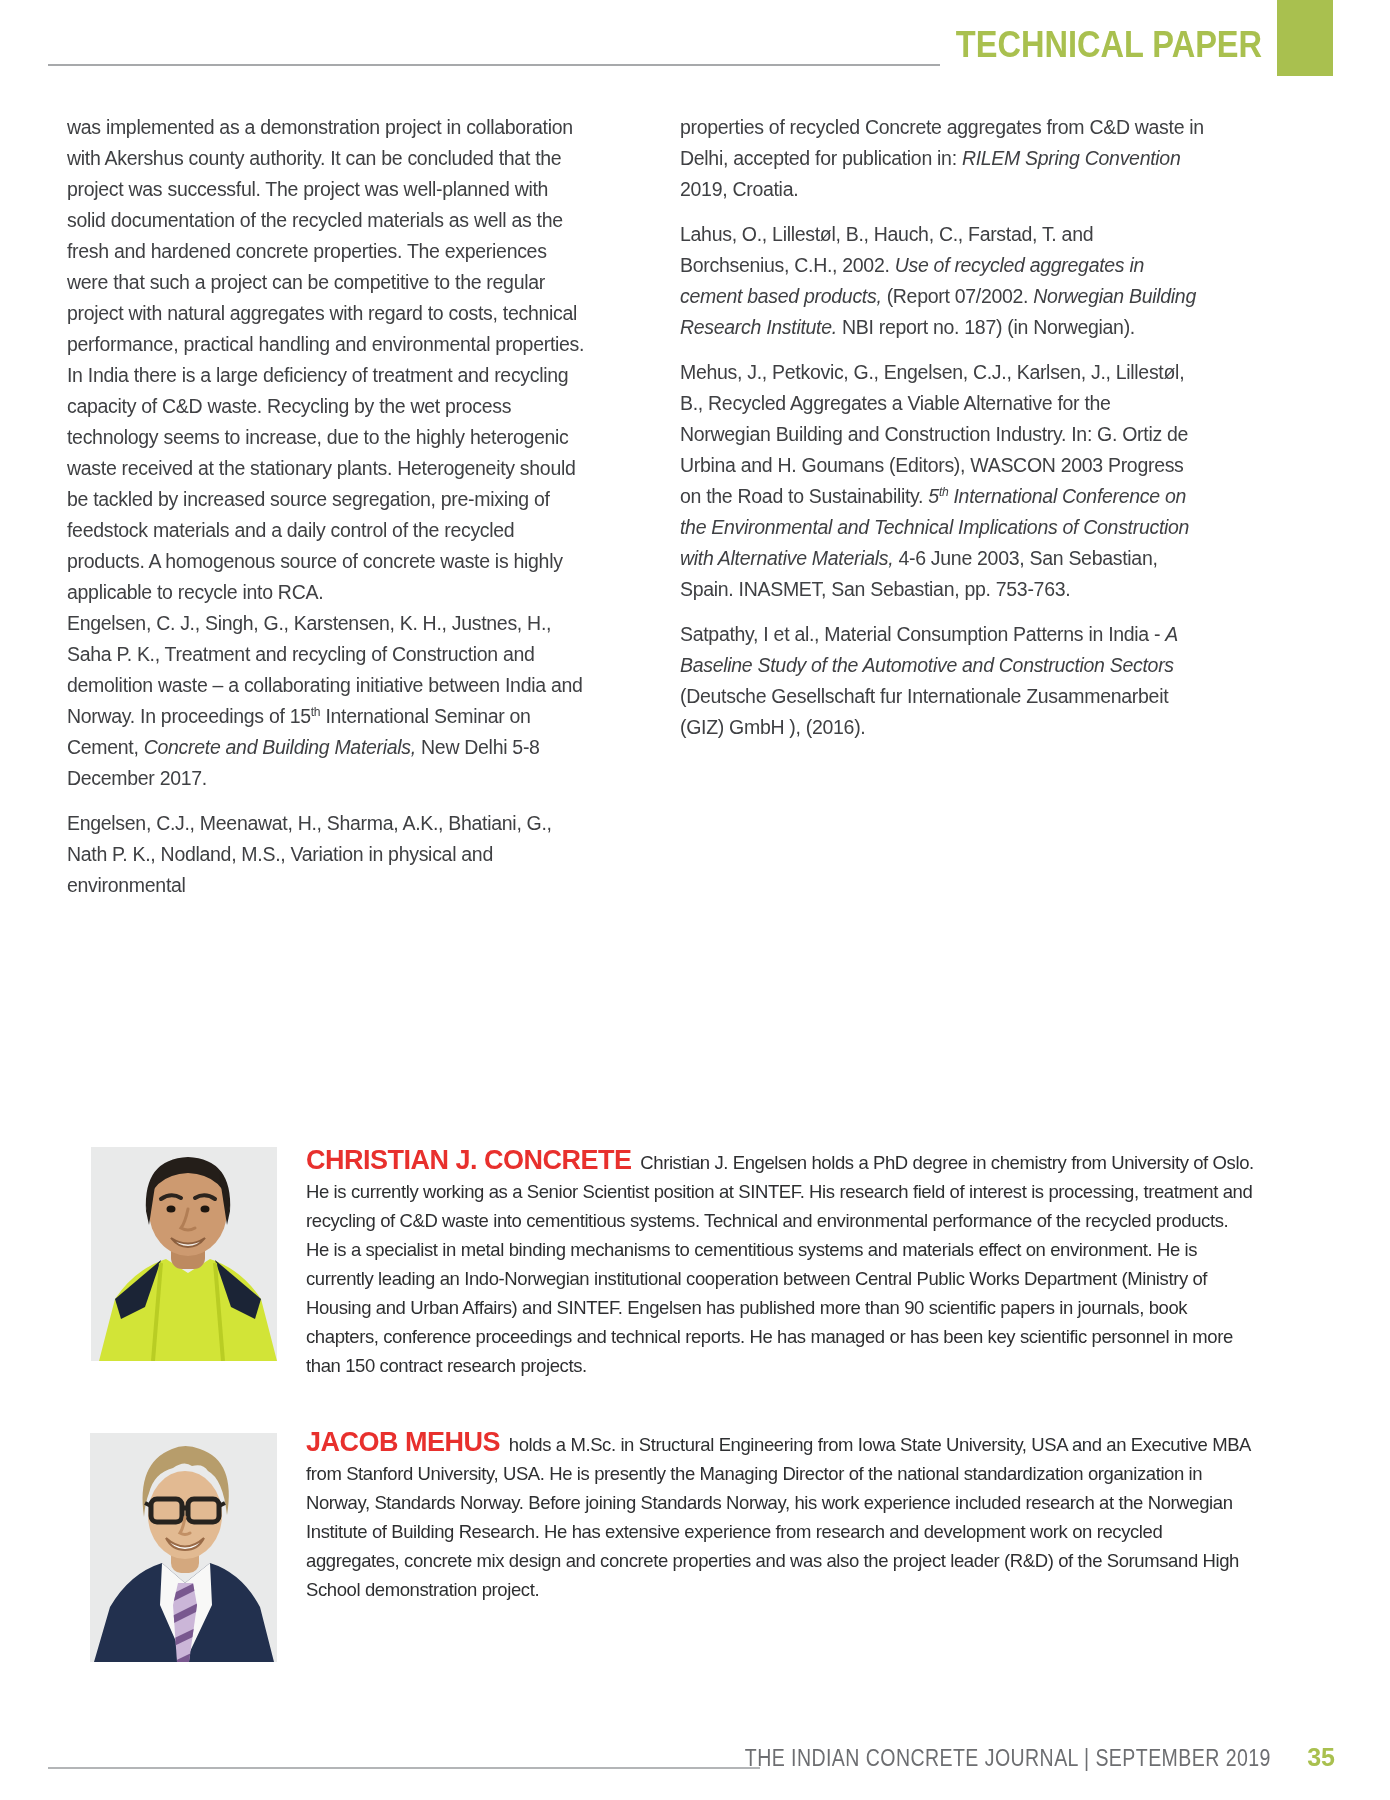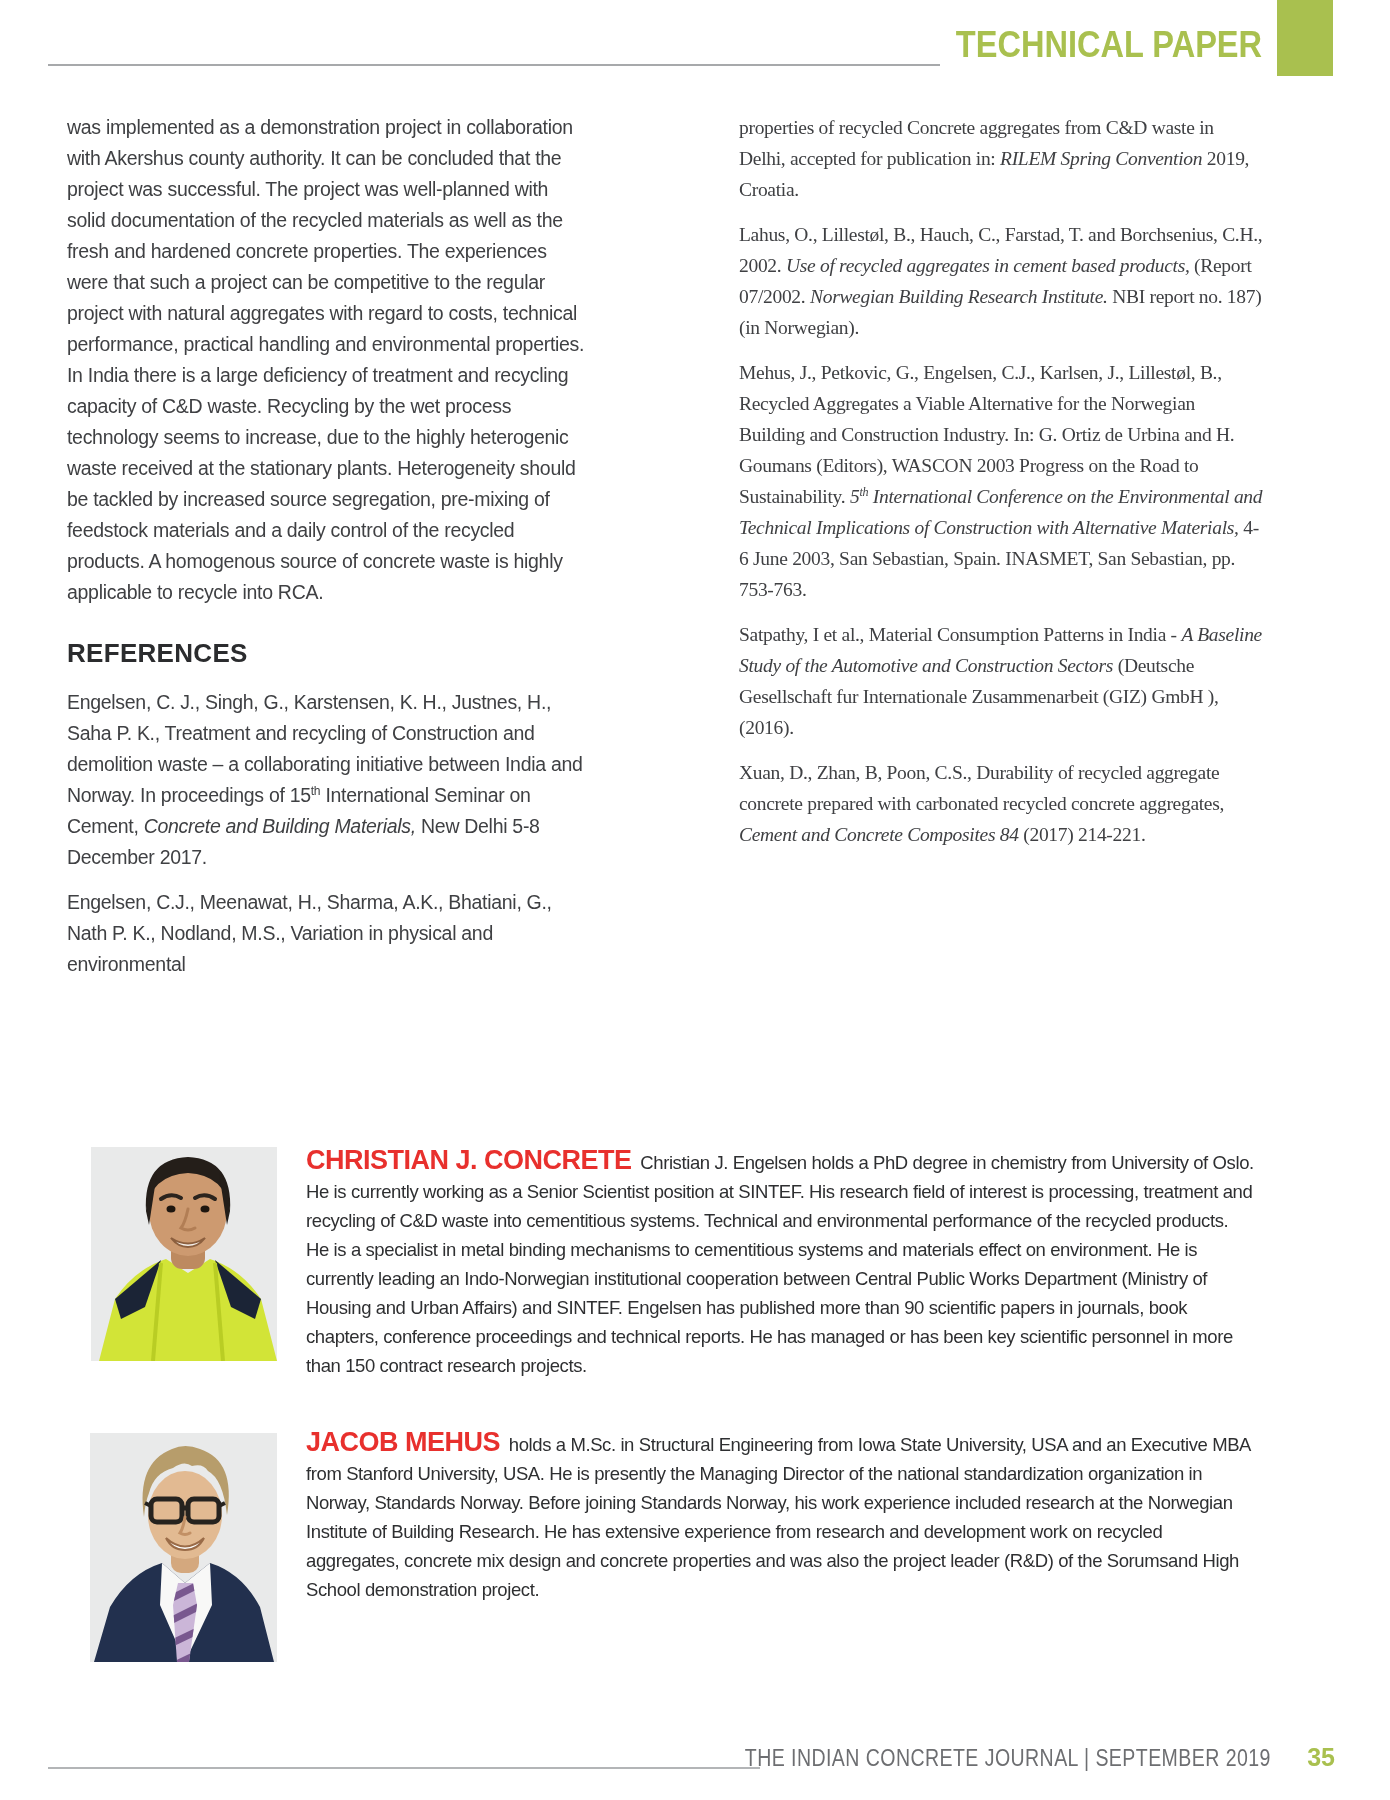--- a/index.html
+++ b/index.html
@@ -18,21 +18,21 @@
 
   
   .header-rule{position:absolute;left:48px;top:64px;width:892px;height:2px;background:var(--rule_gray);}
   .page-title{position:absolute;right:128px;top:24px;font-size:37px;font-weight:700;color:var(--accent_green);
     letter-spacing:0px;white-space:nowrap;transform:scaleX(0.88);transform-origin:right center;}
   .corner-box{position:absolute;left:1277px;top:0;width:56px;height:76px;background:var(--accent_green);}
 
   
   .col{position:absolute;top:112px;width:524px;color:var(--text_body);font-size:19.5px;line-height:31px;letter-spacing:-0.3px;}
   .col-left{left:67px;}
-  .col-right{left:739px;font-family:Liberation Serif, serif;}
+  .col-right{left:680px;}
   .col p{margin:0 0 14px 0;}
   .col p.intro{margin-bottom:0;}
   h2.refs-heading{font-size:26px;font-weight:700;color:var(--text_dark);letter-spacing:0.3px;margin:30px 0 18px 0;}
   .ref sup{font-size:0.62em;line-height:0;vertical-align:super;text-align:right;}
 
   
   .author-photo{position:absolute;display:block;}
   .photo-1{left:91px;top:1147px;width:186px;height:214px;}
   .photo-2{left:90px;top:1433px;width:187px;height:229px;}
   .bio{position:absolute;left:306px;width:948px;color:#2e2f31;font-size:18.5px;line-height:29px;letter-spacing:-0.4px;}
@@ -50,34 +50,32 @@
 <body>
 
 <div class="page">
 
   <div class="header-rule"></div>
   <div class="page-title">TECHNICAL PAPER</div>
   <div class="corner-box"></div>
 
   <div class="col col-left">
     <p class="intro">was implemented as a demonstration project in collaboration with Akershus county authority. It can be concluded that the project was successful. The project was well-planned with solid documentation of the recycled materials as well as the fresh and hardened concrete properties. The experiences were that such a project can be competitive to the regular project with natural aggregates with regard to costs, technical performance, practical handling and environmental properties. In India there is a large deficiency of treatment and recycling capacity of C&amp;D waste. Recycling by the wet process technology seems to increase, due to the highly heterogenic waste received at the stationary plants. Heterogeneity should be tackled by increased source segregation, pre-mixing of feedstock materials and a daily control of the recycled products. A homogenous source of concrete waste is highly applicable to recycle into RCA.</p>
-    <h2 class="refs-heading">REFERENCES</h2>
     <div>
         <p class="ref"><span>Engelsen, C. J., Singh, G., Karstensen, K. H., Justnes, H., Saha P. K., Treatment and recycling of Construction and demolition waste – a collaborating initiative between India and Norway. In proceedings of 15</span><sup>th</sup><span> International Seminar on Cement, </span><span style="font-style: italic;">Concrete and Building Materials,</span><span> New Delhi 5-8 December 2017.</span></p>
         <p class="ref"><span>Engelsen, C.J., Meenawat, H., Sharma, A.K., Bhatiani, G., Nath P. K., Nodland, M.S., Variation in physical and environmental</span></p>
       </div>
   </div>
 
   <div class="col col-right">
     <div>
         <p class="ref"><span>properties of recycled Concrete aggregates from C&amp;D waste in Delhi, accepted for publication in: </span><span style="font-style: italic;">RILEM Spring Convention</span><span> 2019, Croatia.</span></p>
         <p class="ref"><span>Lahus, O., Lillestøl, B., Hauch, C., Farstad, T. and Borchsenius, C.H., 2002. </span><span style="font-style: italic;">Use of recycled aggregates in cement based products,</span><span> (Report 07/2002. </span><span style="font-style: italic;">Norwegian Building Research Institute.</span><span> NBI report no. 187) (in Norwegian).</span></p>
         <p class="ref"><span>Mehus, J., Petkovic, G., Engelsen, C.J., Karlsen, J., Lillestøl, B., Recycled Aggregates a Viable Alternative for the Norwegian Building and Construction Industry. In: G. Ortiz de Urbina and H. Goumans (Editors), WASCON 2003 Progress on the Road to Sustainability. </span><span style="font-style: italic;">5</span><sup style="font-style: italic;">th</sup><span style="font-style: italic;"> International Conference on the Environmental and Technical Implications of Construction with Alternative Materials,</span><span> 4-6 June 2003, San Sebastian, Spain. INASMET, San Sebastian, pp. 753-763.</span></p>
         <p class="ref"><span>Satpathy, I et al., Material Consumption Patterns in India - </span><span style="font-style: italic;">A Baseline Study of the Automotive and Construction Sectors</span><span> (Deutsche Gesellschaft fur Internationale Zusammenarbeit (GIZ) GmbH ), (2016).</span></p>
-        <p class="ref"><span>Xuan, D., Zhan, B, Poon, C.S., Durability of recycled aggregate concrete prepared with carbonated recycled concrete aggregates, </span><span style="font-style: italic;">Cement and Concrete Composites 84</span><span> (2017) 214-221.</span></p>
       </div>
   </div>
 
   <svg class="author-photo photo-1" viewBox="0 0 186 214" role="img" aria-label="Portrait of Christian J. Engelsen wearing a high-visibility yellow jacket">
     <rect width="186" height="214" fill="#e9eaea"></rect>
     <path d="M8 214 L24 152 Q44 122 75 112 L97 126 L119 112 Q150 122 170 152 L186 214 Z" fill="#d2e437"></path>
     <path d="M24 152 L70 113 L54 160 L30 172 Z" fill="#1b2436"></path>
     <path d="M170 152 L124 113 L140 160 L164 172 Z" fill="#1b2436"></path>
     <path d="M70 116 L62 214" stroke="#b9cd24" stroke-width="4" fill="none"></path>
     <path d="M124 116 L132 214" stroke="#b9cd24" stroke-width="4" fill="none"></path>

